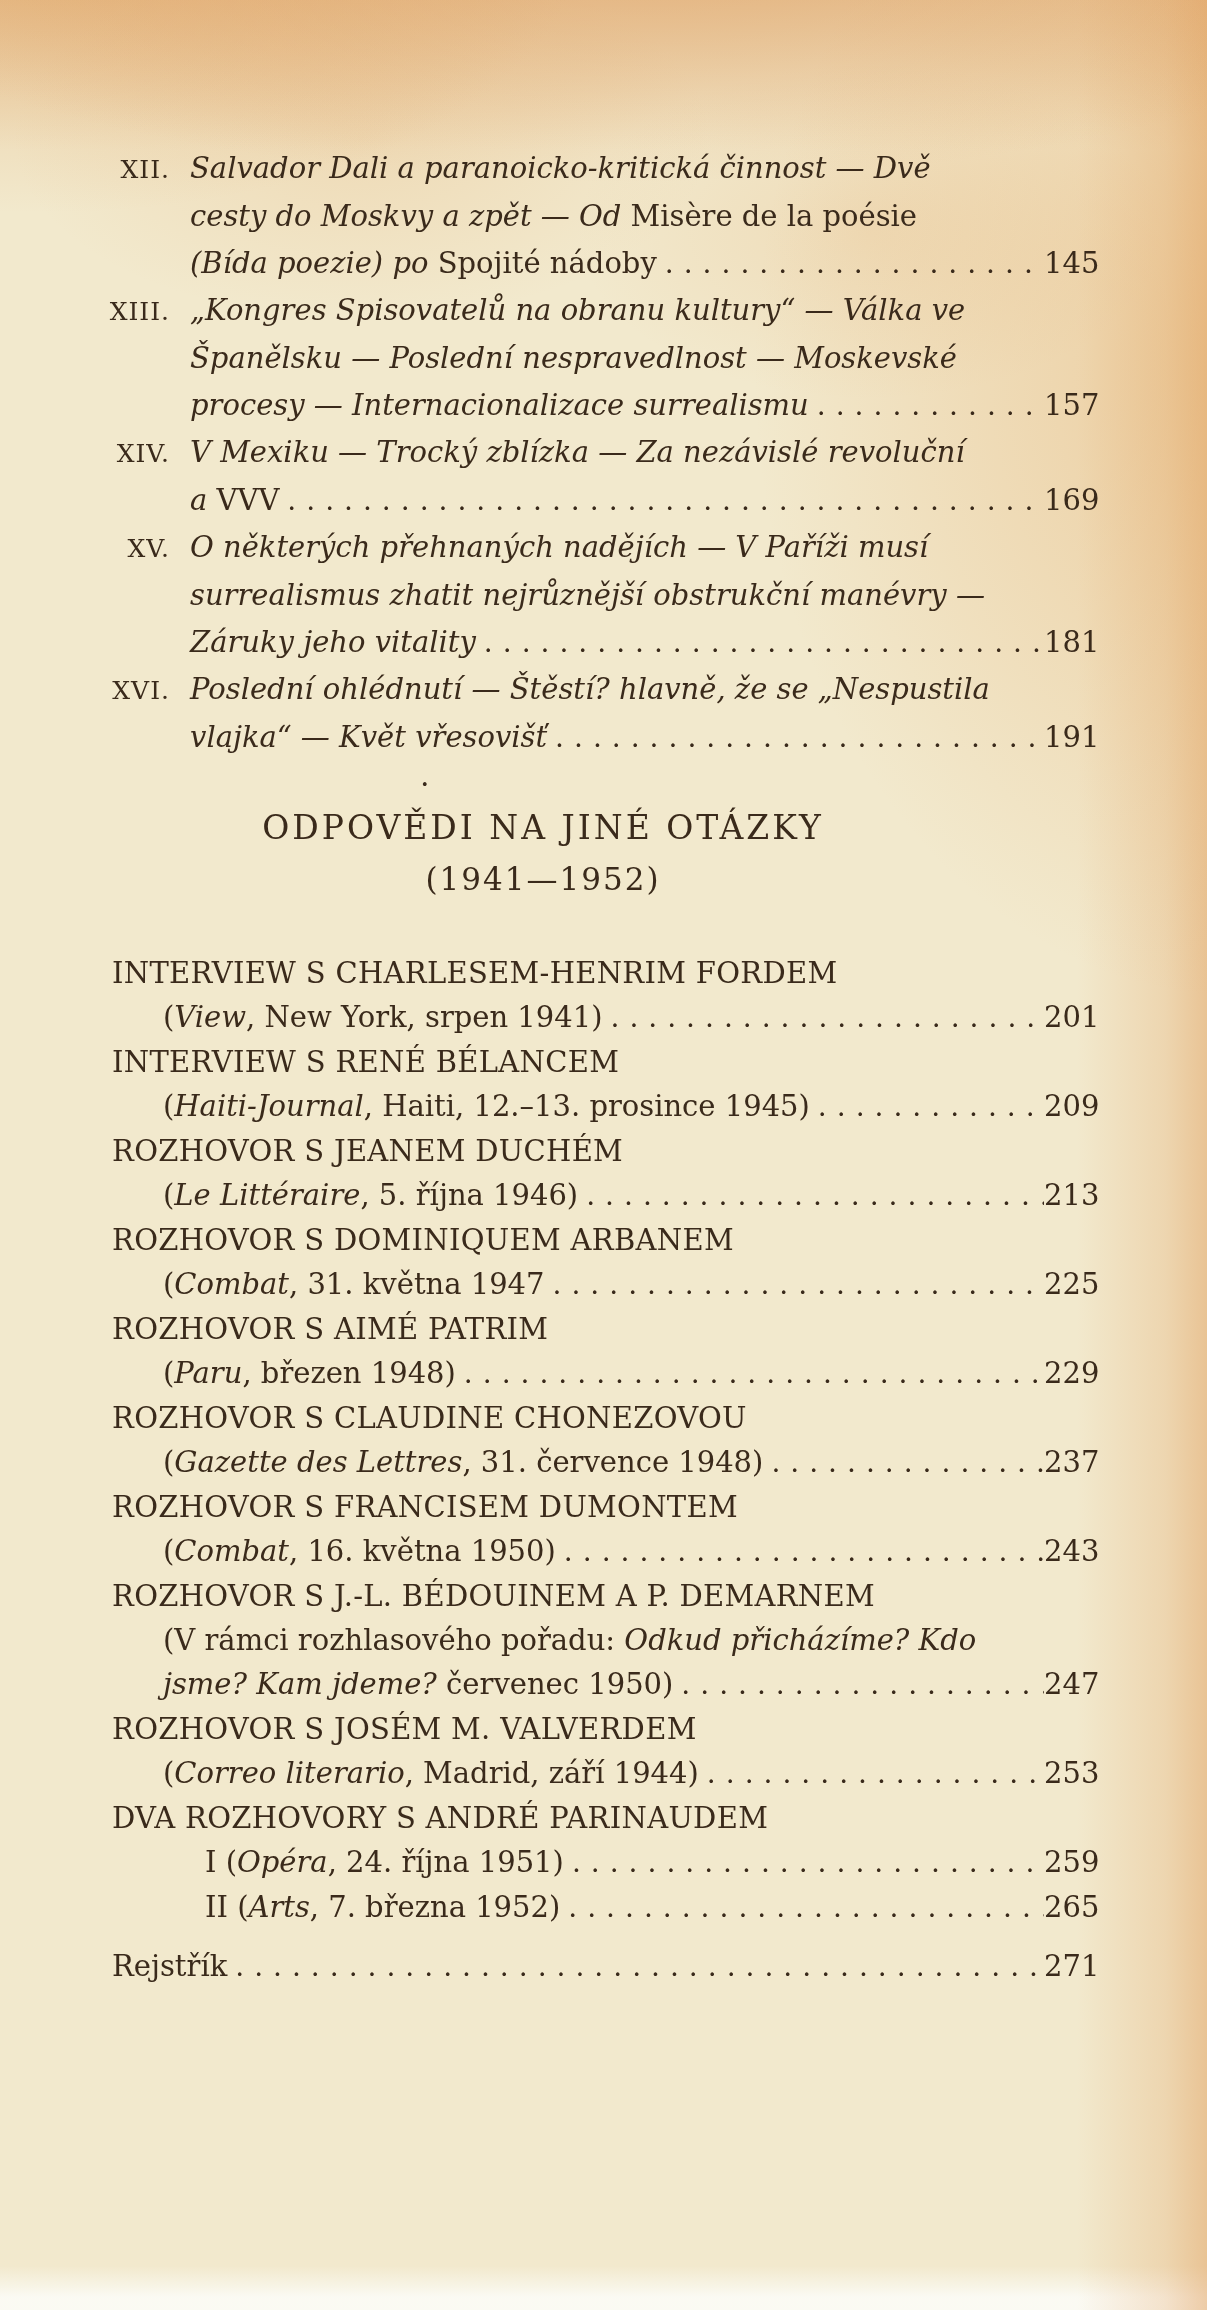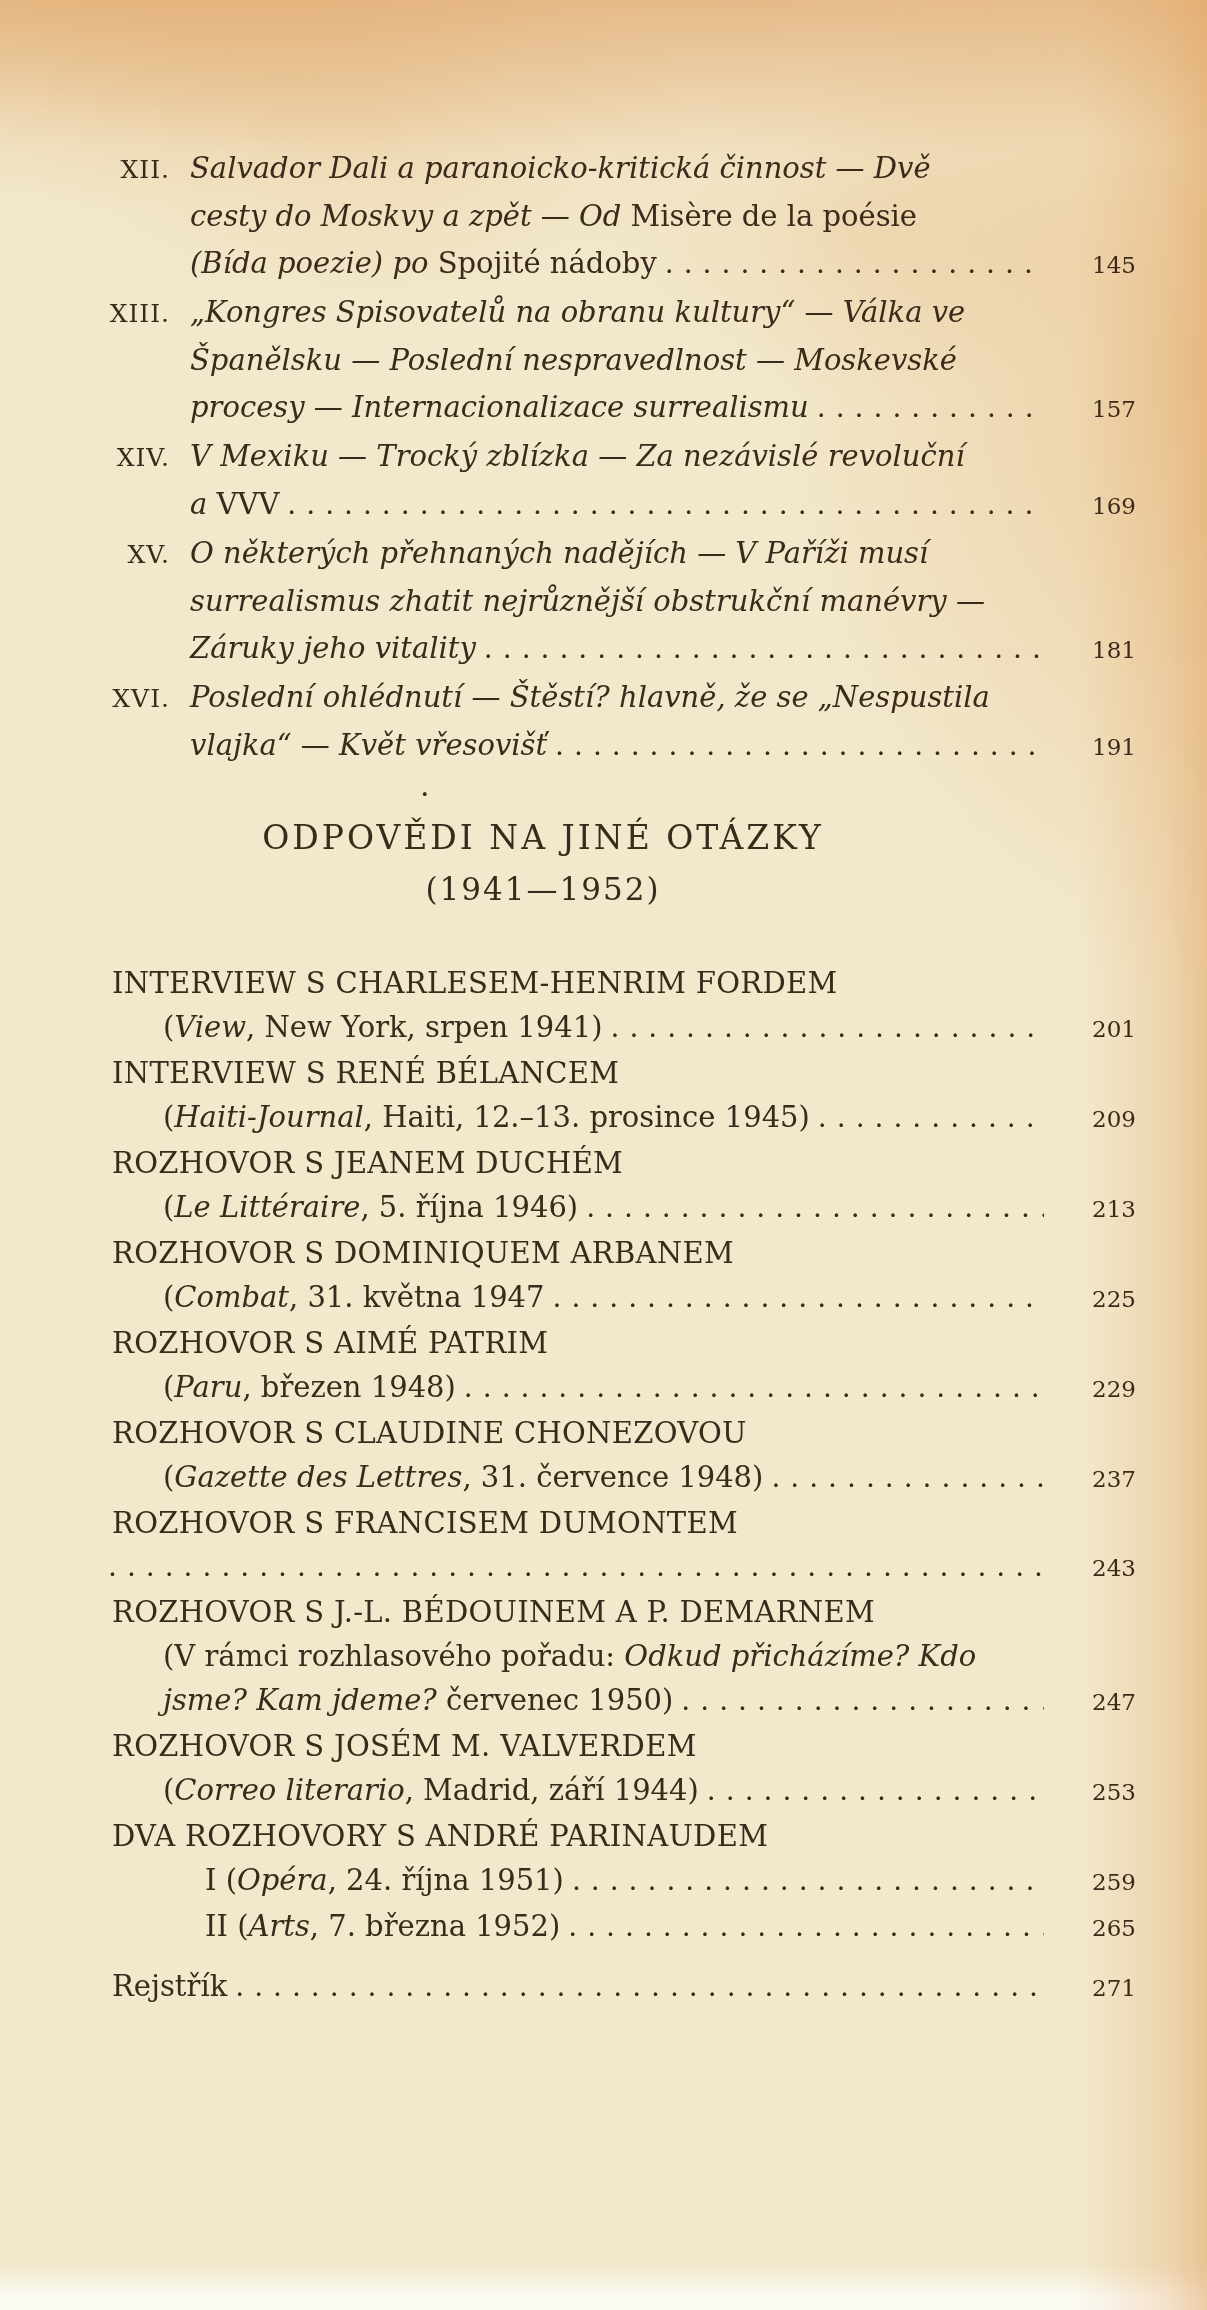--- a/index.html
+++ b/index.html
@@ -22,21 +22,21 @@
   }
   .content{padding:145px 71px 0 100px;}
 
   
   .row{display:flex;align-items:baseline;line-height:47px;font-size:29px;}
   .row .num{flex:none;width:70px;text-align:right;font-size:25px;letter-spacing:1px;}
   .row .txt{flex:none;margin-left:20px;white-space:nowrap;}
   .it{font-style:italic;}
 
   .dots{flex:1 1 auto;overflow:hidden;white-space:nowrap;letter-spacing:10px;margin-left:8px;font-size:28px;}
-  .pg{flex:none;width:92px;text-align:right;font-size:23px;}
+  .pg{flex:none;width:92px;text-align:left;font-size:29px;}
 
   .sep-dot{margin:2px 0 0 320px;font-size:30px;line-height:26px;}
 
   .heading-block{margin:14px 150px 46px 0;text-align:center;}
   .heading-title{font-size:33px;letter-spacing:3px;line-height:50px;}
   .heading-years{font-size:31px;letter-spacing:2px;line-height:52px;}
 
   
   .irow{display:flex;align-items:baseline;line-height:44px;font-size:29px;}
   .irow .hdr{flex:none;margin-left:12px;white-space:nowrap;letter-spacing:0.3px;}
@@ -169,20 +169,21 @@
         </div>
         <div class="irow">
           <span class="src"><span>(</span><span class="it">Gazette des Lettres</span><span>, 31. července 1948)</span></span>
           <span class="dots">........................................................................................................................</span>
           <span class="pg">237</span>
         </div>
         <div class="irow">
           <span class="hdr">ROZHOVOR S FRANCISEM DUMONTEM</span>
         </div>
         <div class="irow">
+          <span class="src"><span>(</span><span class="it">Combat</span><span>, 16. května 1950)</span></span>
           <span class="dots">........................................................................................................................</span>
           <span class="pg">243</span>
         </div>
         <div class="irow">
           <span class="hdr">ROZHOVOR S J.-L. BÉDOUINEM A P. DEMARNEM</span>
         </div>
         <div class="irow">
           <span class="src"><span>(V rámci rozhlasového pořadu: </span><span class="it">Odkud přicházíme? Kdo</span></span>
         </div>
         <div class="irow">

